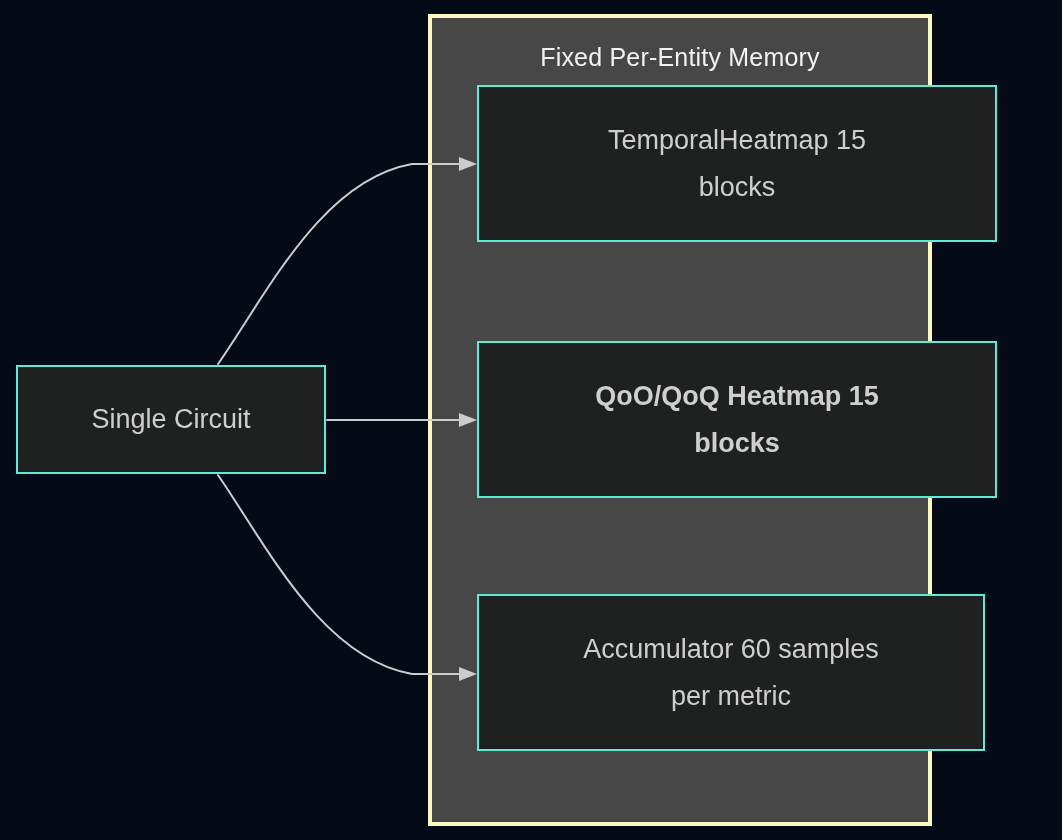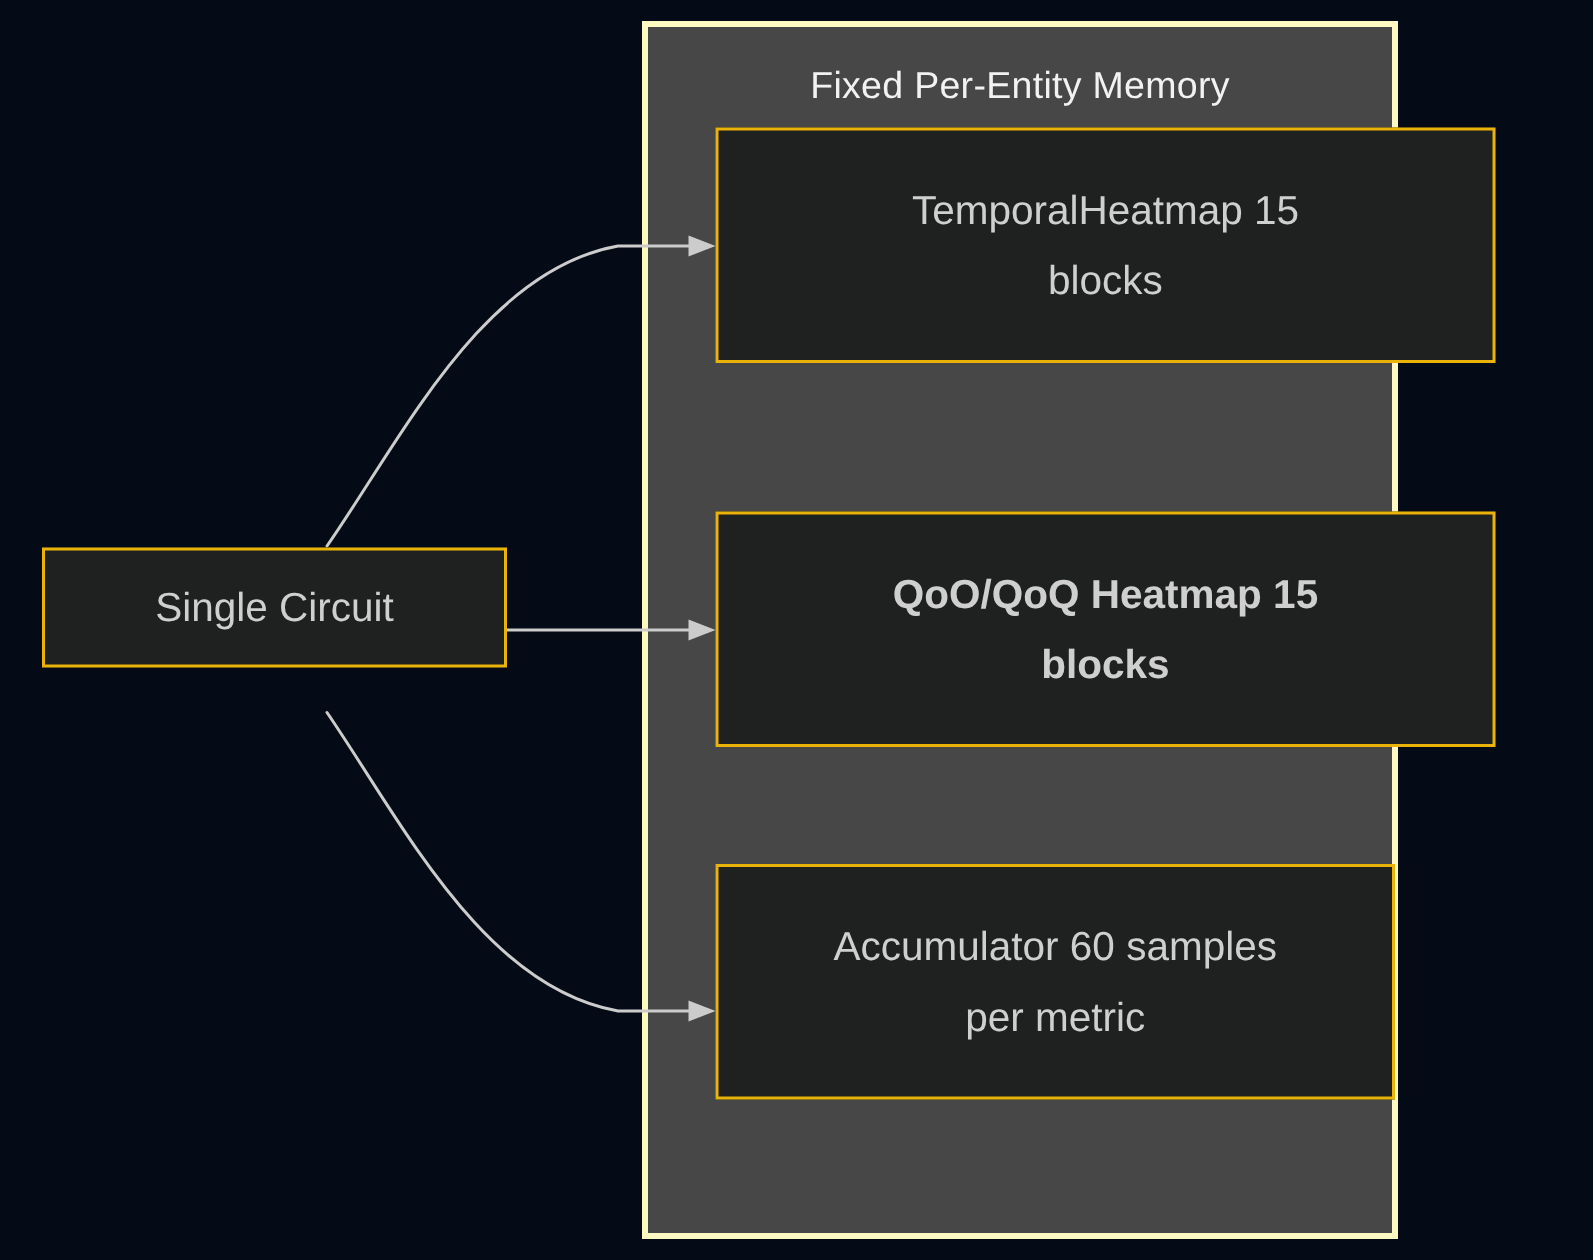--- a/index.html
+++ b/index.html
@@ -29,34 +29,34 @@
     text-align: center;
     color: #f2f2f2;
     font-size: 25px;
     font-weight: 400;
     letter-spacing: 0.2px;
   }
   .node {
     position: absolute;
     box-sizing: border-box;
     background: #1f2020;
-    border: 2px solid #eab308;
+    border: 2px solid #5eead4;
     color: #cfcfcf;
     display: flex;
     align-items: center;
     justify-content: center;
     text-align: center;
     font-size: 27px;
     line-height: 1.74;
     white-space: pre-line;
   }
   .node-temporal    { left: 477px; top:  85px; width: 520px; height: 157px; }
   .node-qoq         { left: 477px; top: 341px; width: 520px; height: 157px; font-weight: bold; }
-  .node-accumulator { left: 477px; top: 576px; width: 453px; height: 157px; }
-  .node-source      { left:  28px; top: 365px; width: 310px; height: 80px; text-align: right; }
+  .node-accumulator { left: 477px; top: 594px; width: 508px; height: 157px; }
+  .node-source      { left:  16px; top: 365px; width: 310px; height: 109px; text-align: right; }
   .edges {
     position: absolute;
     left: 0; top: 0;
     width: 1062px;
     height: 840px;
     pointer-events: none;
   }
 </style>
 </head>
 <body>

